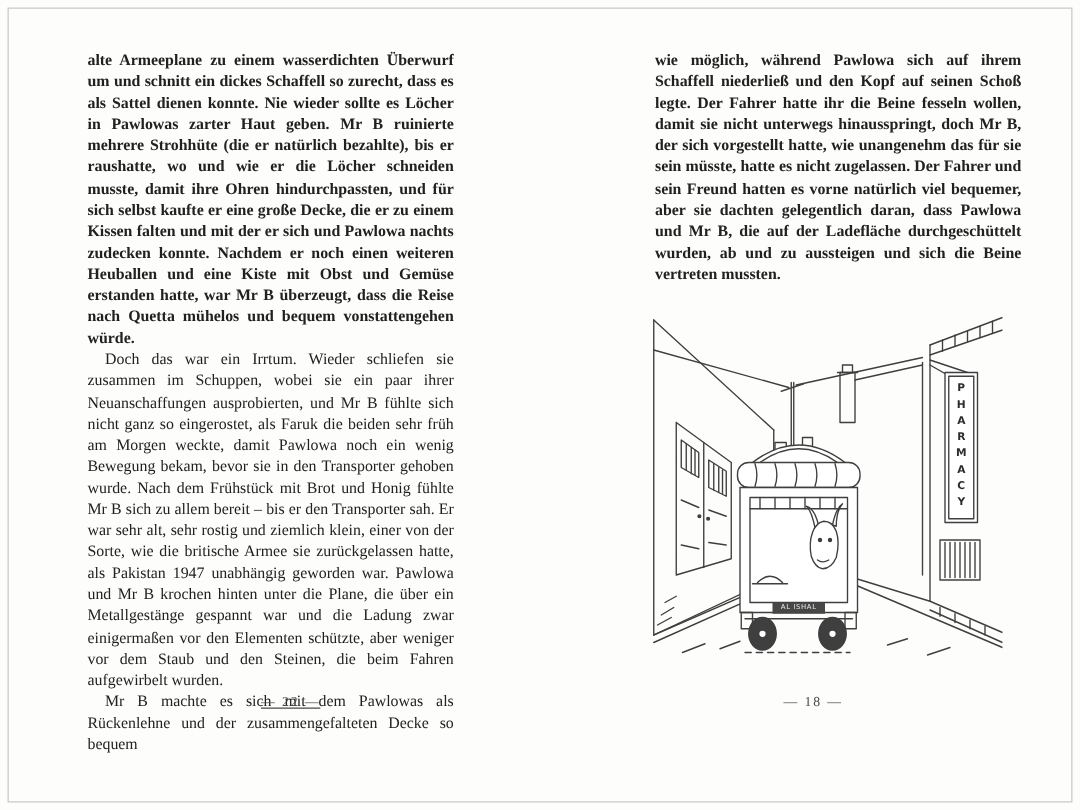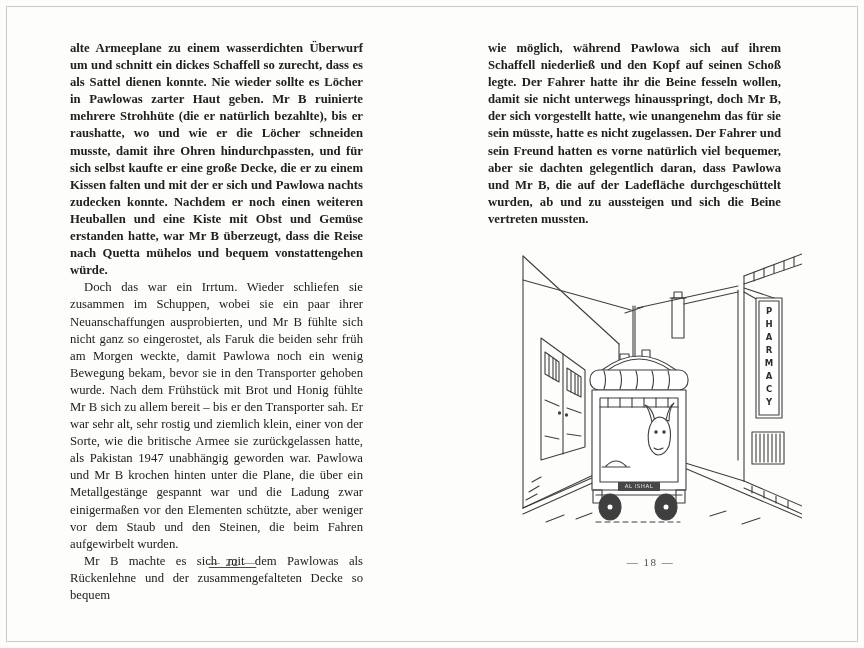--- a/index.html
+++ b/index.html
@@ -21,21 +21,21 @@
     top: 40px;
     width: 293px;
     font-size: 12.7px;
     line-height: 17.1px;
     text-align: justify;
     hyphens: auto;
     -webkit-hyphens: auto;
     color: #222120;
   }
   .text-block.left  { left: 70px; }
-  .text-block.right { left: 488px; }
+  .text-block.right { left: 524px; }
   .para { margin: 0; text-indent: 14px; }
   .para.no-indent { text-indent: 0; font-weight: bold; }
   .page-number {
     position: absolute;
     top: 556px;
     width: 293px;
     text-align: center;
     font-size: 11px;
     letter-spacing: 1.5px;
     color: #4a4a48;

